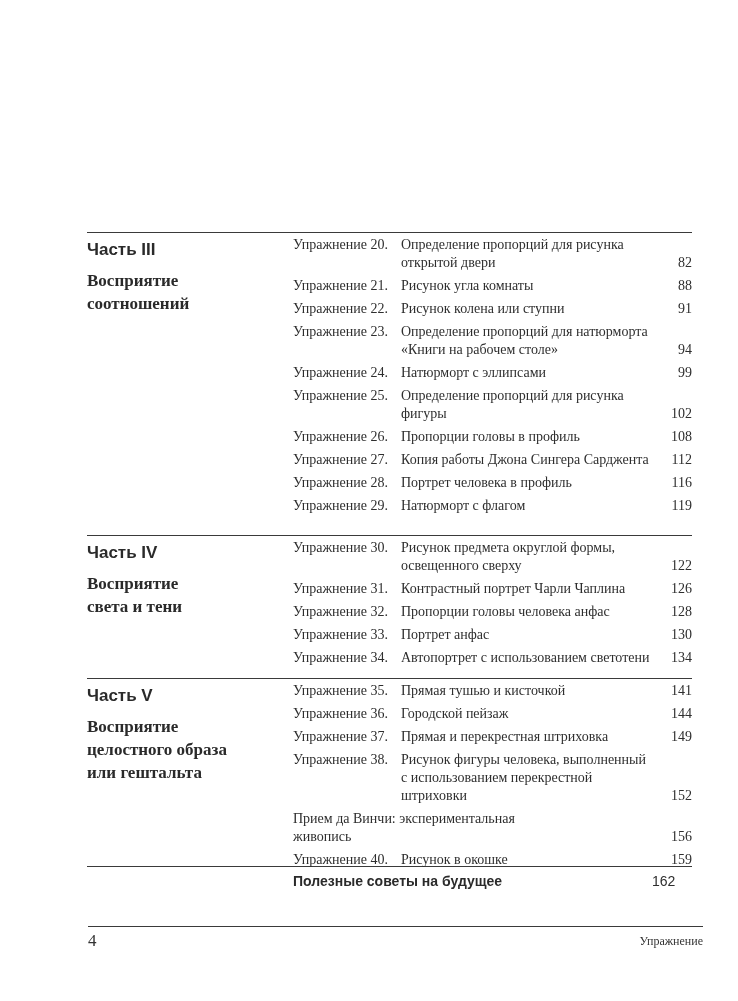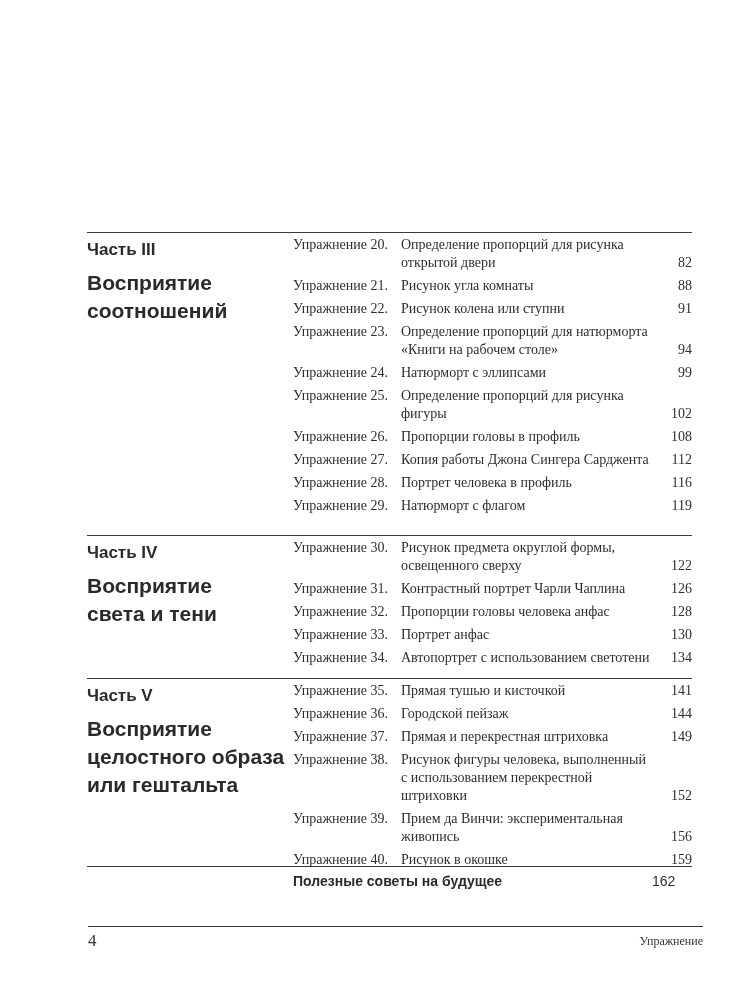--- a/index.html
+++ b/index.html
@@ -38,23 +38,24 @@
       font-weight: bold;
       color: #2a2a2a;
     }
     .part-label {
       font-size: 17px;
       line-height: 20px;
       margin-bottom: 9px;
       margin-top: 1px;
     }
     .part-title {
-      font-size: 21px;
-      line-height: 28px;
+      font-size: 17px;
+      line-height: 23px;
       white-space: pre-line;
+      font-family: Liberation Serif, serif;
     }
     .part-right {
       flex: 1;
       padding-top: 3px;
       padding-bottom: 2px;
     }
     .row {
       display: flex;
       font-family: "Liberation Serif", serif;
       font-size: 14px;
@@ -253,21 +254,20 @@
             <span class="row-title">Прямая и перекрестная штриховка</span>
             <span class="row-page">149</span>
           </div>
         <div class="row">
             <span class="row-num">Упражнение 38.</span>
             <span class="row-title">Рисунок фигуры человека, выполненный
 с использованием перекрестной штриховки</span>
             <span class="row-page">152</span>
           </div>
         <div class="row">
-            <span class="row-num">Упражнение 39.</span>
             <span class="row-title">Прием да Винчи: экспериментальная
 живопись</span>
             <span class="row-page">156</span>
           </div>
         <div class="row">
             <span class="row-num">Упражнение 40.</span>
             <span class="row-title">Рисунок в окошке</span>
             <span class="row-page">159</span>
           </div>
       </div>

